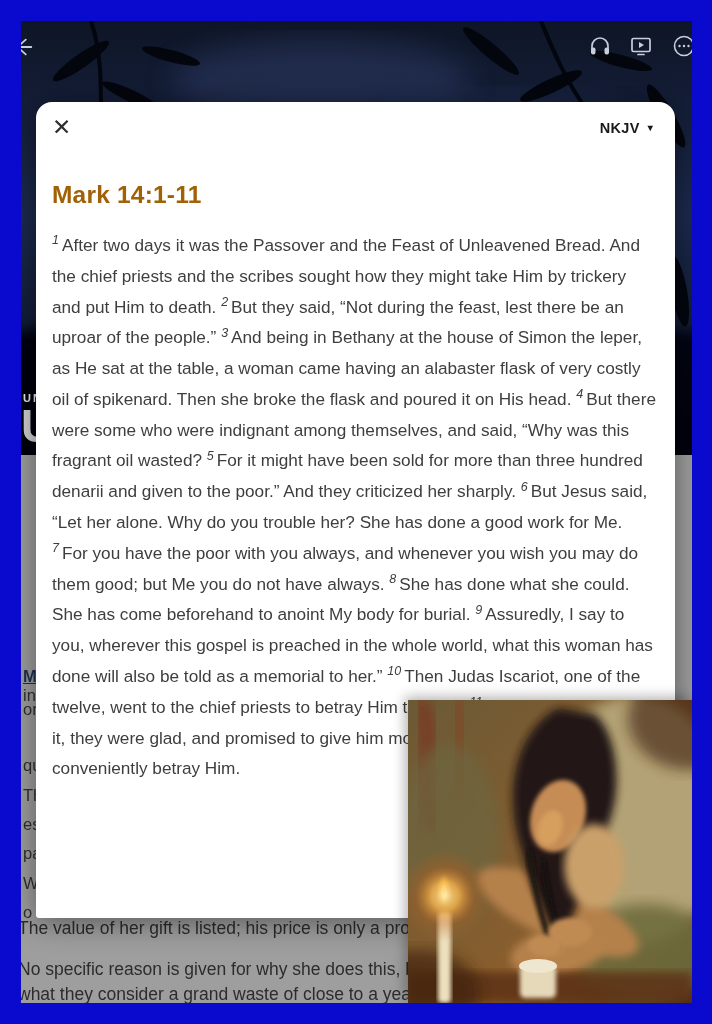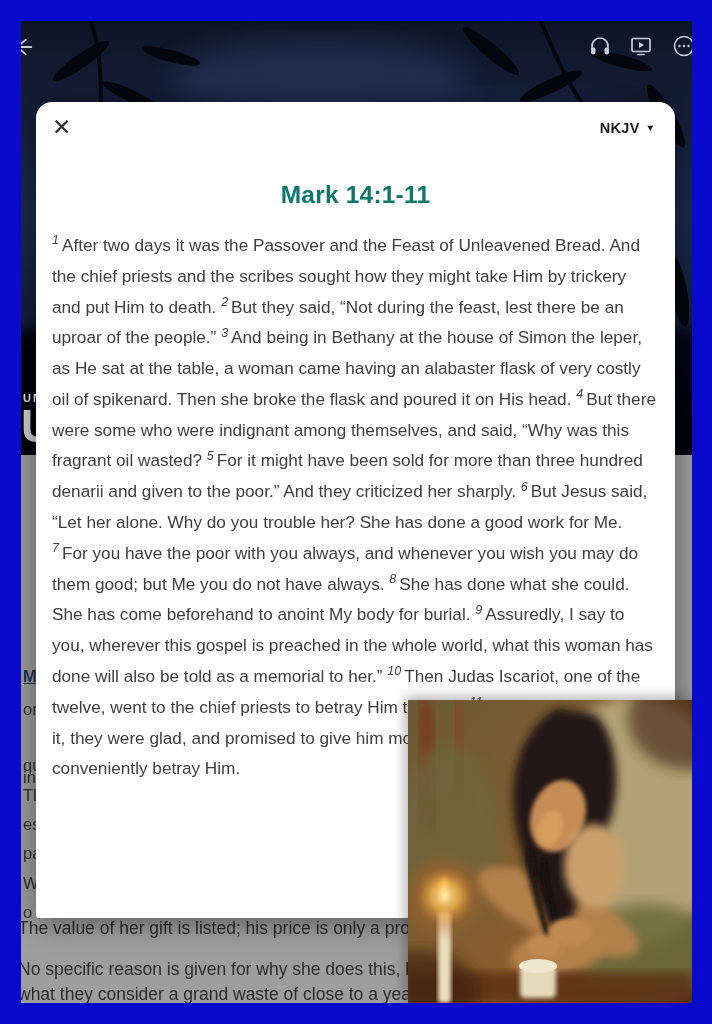--- a/index.html
+++ b/index.html
@@ -51,21 +51,21 @@
     font-family:"Liberation Sans", sans-serif;
   }
   .version-btn{
     background:none;border:none;cursor:pointer;
     font-size:14.5px;font-weight:700;color:#1a1a1a;letter-spacing:.3px;
     font-family:"Liberation Sans", sans-serif;display:flex;align-items:center;gap:8px;
   }
   .version-btn .caret{font-size:10px;color:#1a1a1a;}
   .passage-title{
     margin:40px 16px 0 16px;
-    font-size:24.5px;font-weight:700;color:#0f766e;letter-spacing:.2px;text-align:center;
+    font-size:24.5px;font-weight:700;color:#a16207;letter-spacing:.2px;
   }
   .scripture{
     margin:21px 16px 0 16px;width:605px;
     font-size:17.2px;line-height:1.79;color:#3e3e3e;text-align:left;
   }
   .scripture sup{
     font-style:italic;font-size:12.5px;line-height:0;margin-right:3px;color:#3e3e3e;
   }
   
   .painting{
@@ -155,21 +155,21 @@
       </span>
     </span>
 
     <span class="hero-kicker">UN</span>
     <span class="hero-bigtitle">U</span>
   </div>
 
   <div id="bg-text-layer">
       <span class="bg-frag link" style="top: 646px;">Ma</span>
       <span class="bg-frag" style="top: 679px;">on</span>
-      <span class="bg-frag" style="top: 747px;">in</span>
+      <span class="bg-frag" style="top: 665px;">in</span>
       <span class="bg-frag" style="top: 735px;">qu</span>
       <span class="bg-frag" style="top: 765px;">Th</span>
       <span class="bg-frag" style="top: 794px;">es</span>
       <span class="bg-frag" style="top: 823px;">pa</span>
       <span class="bg-frag" style="top: 853px;">W</span>
       <span class="bg-frag" style="top: 882px;">o</span>
       <span class="bg-line" style="top: 897px;">The value of her gift is listed; his price is only a promis</span>
       <span class="bg-line" style="top: 938px;">No specific reason is given for why she does this, but</span>
       <span class="bg-line" style="top: 963px;">what they consider a grand waste of close to a year's</span>
     </div>

